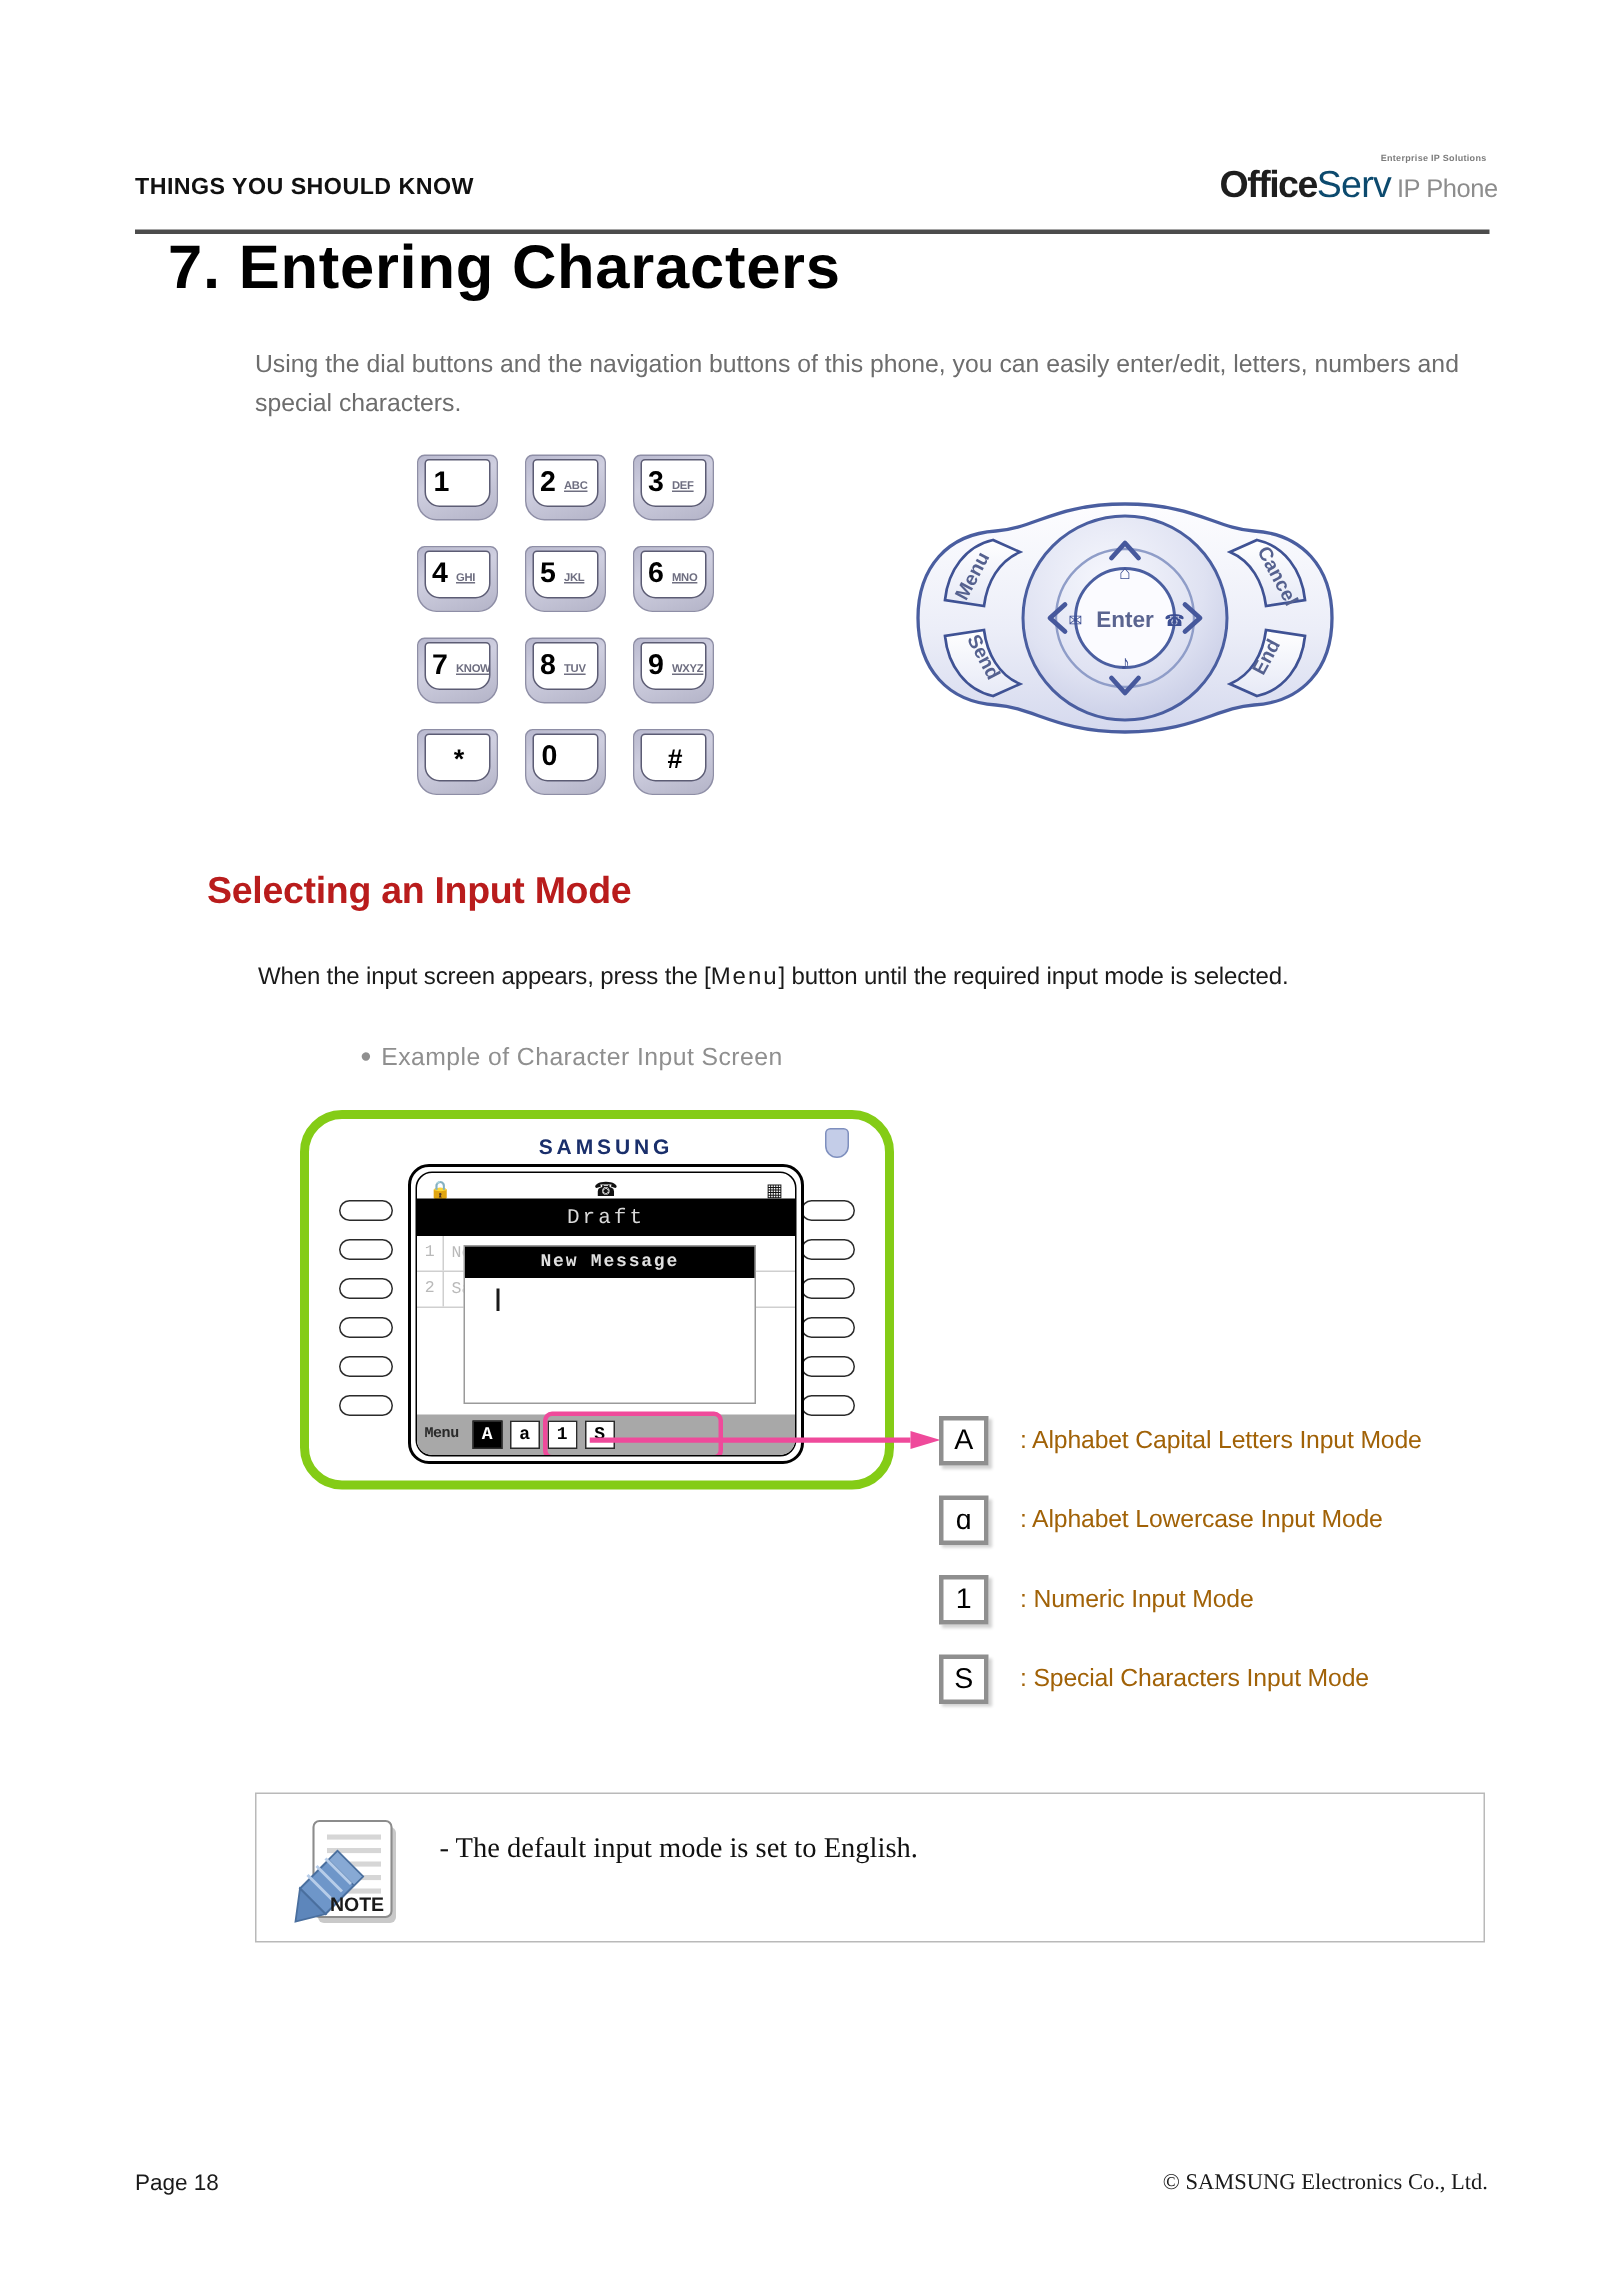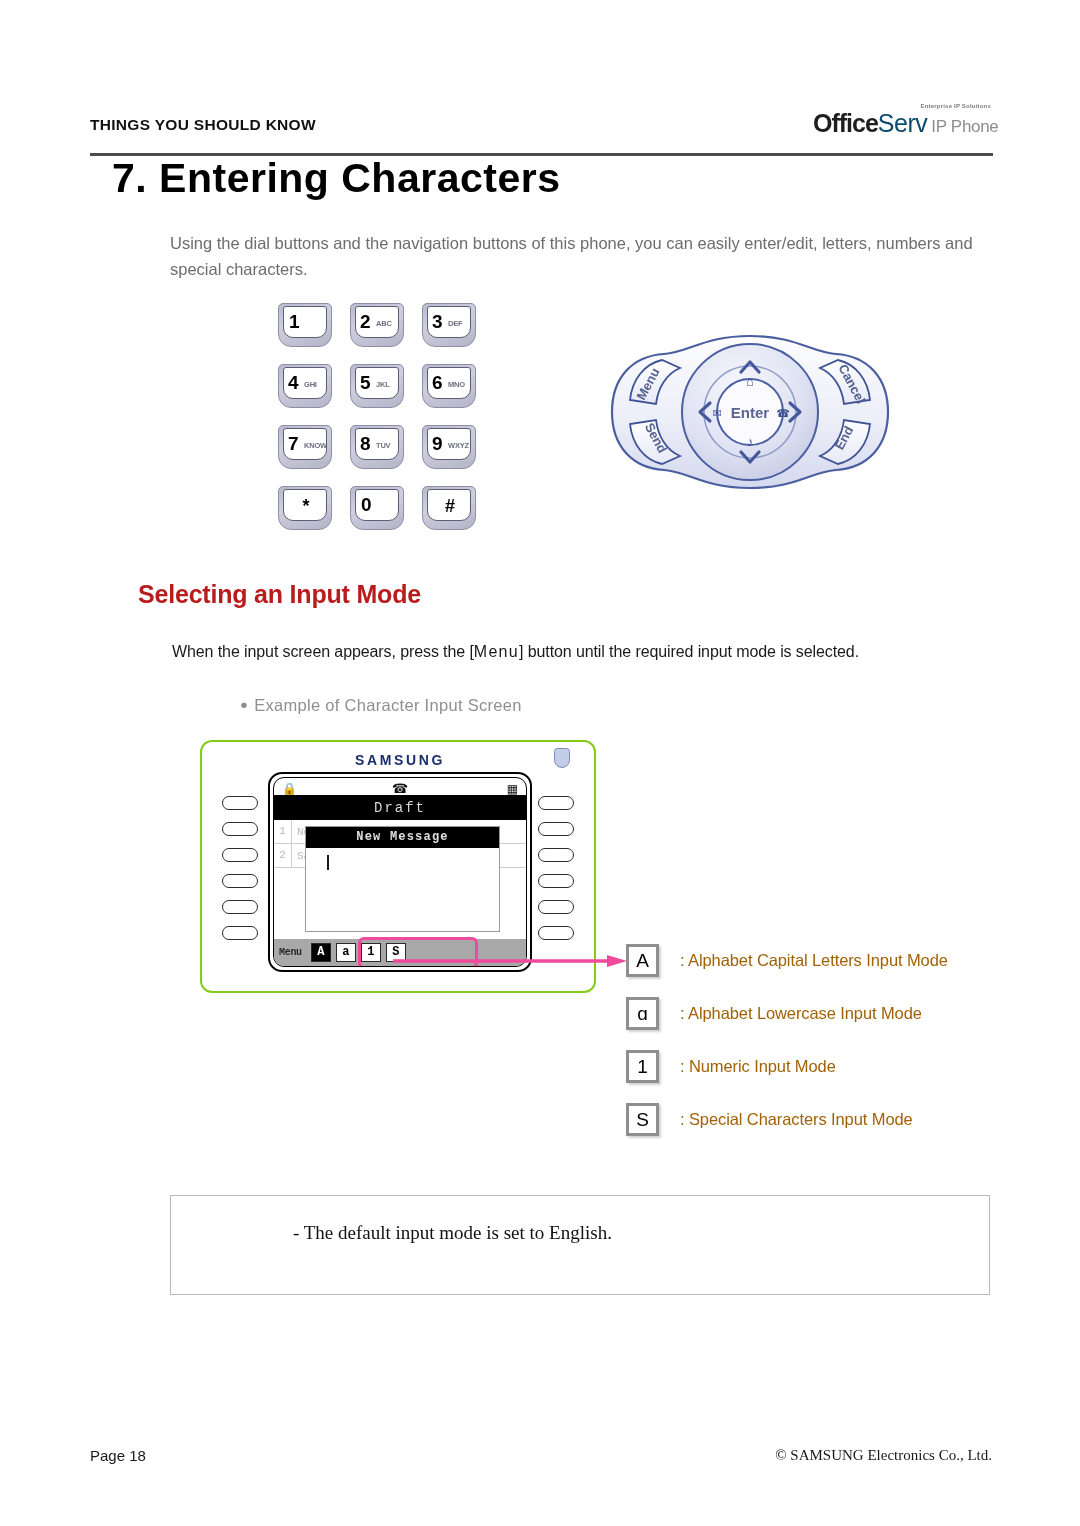--- a/index.html
+++ b/index.html
@@ -148,20 +148,21 @@
     font-family: "Liberation Sans", sans-serif;
   }
   .key.wide-digit .digit { left: 4px; }
   .key .letters {
     position: absolute;
     left: 20px; top: 12px;
     font-size: 7.5px;
     font-weight: bold;
     color: #6e6e80;
     letter-spacing: -0.2px;
+    text-decoration: underline;
   }
   .key .sym {
     position: absolute;
     left: 0; top: 0;
     width: 44px;
     height: 32px;
     line-height: 32px;
     text-align: center;
     font-size: 18px;
     font-weight: bold;
@@ -212,22 +213,22 @@
     position: absolute;
     left: 200px; top: 740px;
     width: 400px;
     height: 255px;
   }
   .phone-body {
     position: absolute;
     left: 0; top: 0;
     width: 396px;
     height: 253px;
-    border: 2px solid #84cc16;
-    border-radius: 12px;
+    border: 6px solid #84cc16;
+    border-radius: 28px;
     background: #ffffff;
     box-sizing: border-box;
   }
   .phone-brand {
     position: absolute;
     left: 0; top: 10px;
     width: 396px;
     text-align: center;
     font-size: 14px;
     font-weight: bold;
@@ -747,19 +748,43 @@
         <div class="legend-box">1</div>
         <div class="legend-text">: Numeric Input Mode</div>
       </div>
       <div class="legend-row">
         <div class="legend-box">S</div>
         <div class="legend-text">: Special Characters Input Mode</div>
       </div>
     </div>
 
   <div class="note-box">
+    <div class="note-icon">
+      <svg width="84" height="80" viewBox="0 0 84 80">
+
+        <path d="M27 10 h44 a4 4 0 0 1 4 4 v56 a4 4 0 0 1 -4 4 h-44 a4 4 0 0 1 -4 -4 v-56 a4 4 0 0 1 4 -4 z" fill="#c9c9c9"></path>
+
+        <path d="M24 6 h44 a4 4 0 0 1 4 4 v56 a4 4 0 0 1 -4 4 h-44 a4 4 0 0 1 -4 -4 v-56 a4 4 0 0 1 4 -4 z" fill="#ffffff" stroke="#8c8c8c" stroke-width="1.4"></path>
+
+        <rect x="29" y="15" width="36" height="3.4" fill="#d6d6d6"></rect>
+        <rect x="29" y="24" width="36" height="3.4" fill="#d6d6d6"></rect>
+        <rect x="29" y="33" width="36" height="3.4" fill="#d6d6d6"></rect>
+        <rect x="38" y="42" width="27" height="3.4" fill="#d6d6d6"></rect>
+        <rect x="38" y="51" width="27" height="3.4" fill="#d6d6d6"></rect>
+
+        <path d="M36 26 L53 43 L28 68 L11 51 Z" fill="#6e96c9" stroke="#4a6f9e" stroke-width="1.3"></path>
+        <path d="M36 26 L53 43 L47 49 L30 32 Z" fill="#87a9d4" stroke="#4a6f9e" stroke-width="0.9"></path>
+        <line x1="22" y1="36" x2="39" y2="53" stroke="#b7cde9" stroke-width="2"></line>
+        <line x1="28" y1="31" x2="45" y2="48" stroke="#b7cde9" stroke-width="2"></line>
+        <line x1="16" y1="42" x2="33" y2="59" stroke="#b7cde9" stroke-width="2"></line>
+
+        <path d="M11 51 L28 68 L8 73 Z" fill="#5d86bb" stroke="#4a6f9e" stroke-width="1.2"></path>
+
+        <text x="49" y="66" text-anchor="middle" font-family="Liberation Sans, sans-serif" font-size="13" font-weight="bold" fill="#1a1a1a" id="note-icon-label">NOTE</text>
+      </svg>
+    </div>
     <div class="note-text">- The default input mode is set to English.</div>
   </div>
 
   <div class="footer-left">Page 18</div>
   <div class="footer-right">© SAMSUNG Electronics Co., Ltd.</div>
 
 </div>
 
 </body></html>

